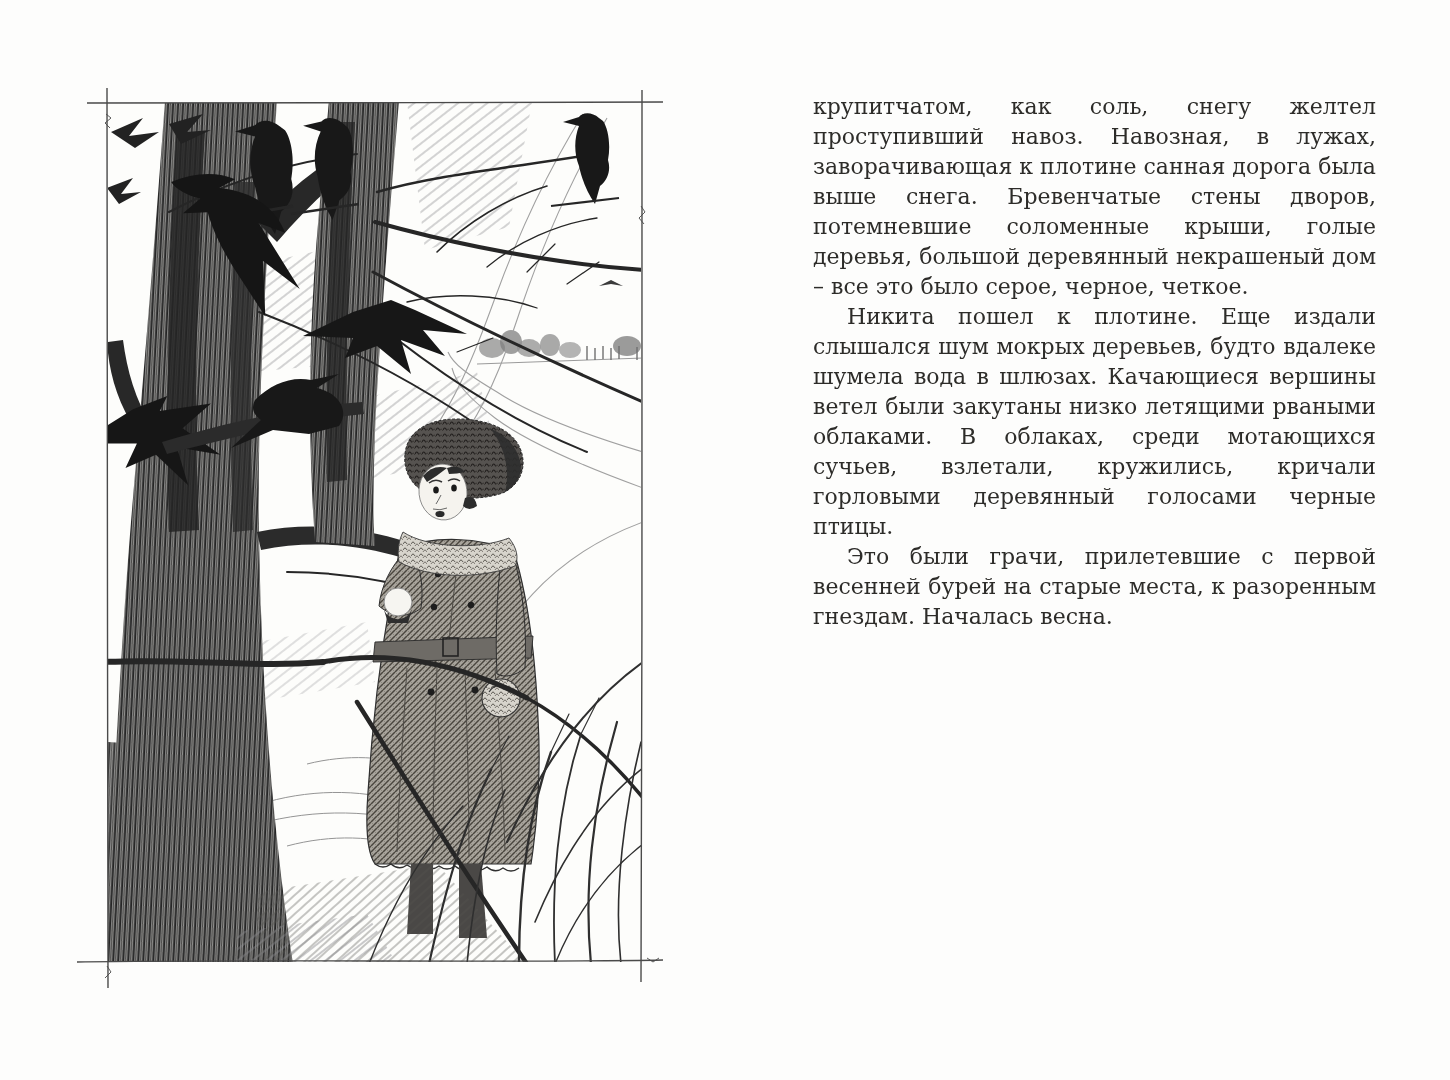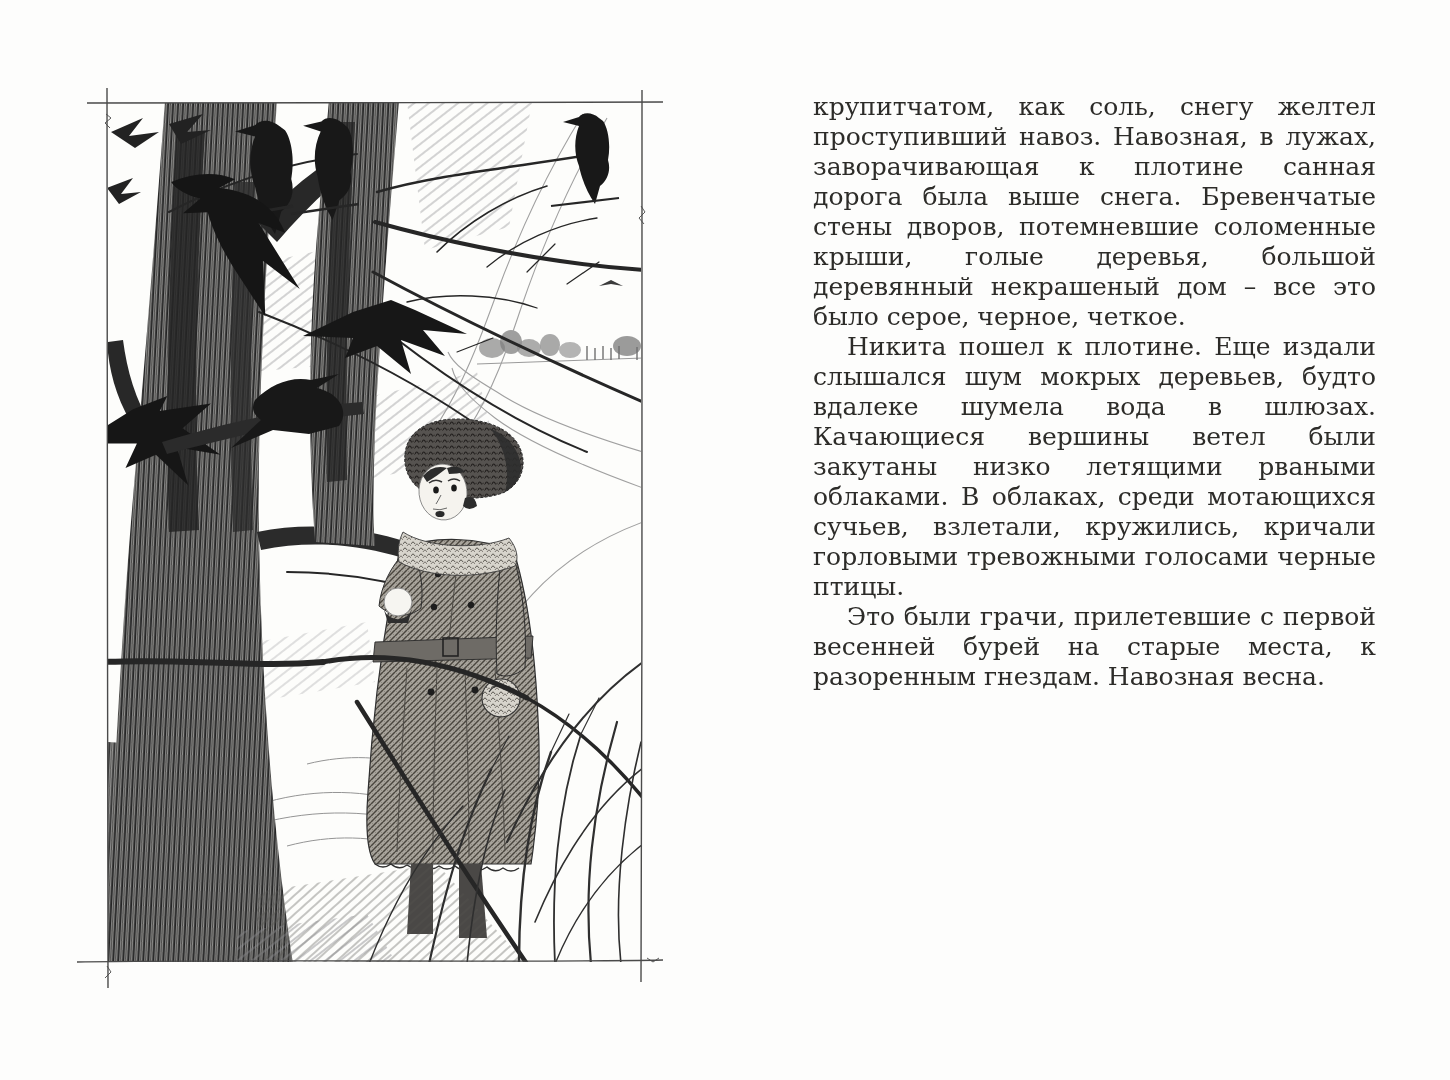--- a/index.html
+++ b/index.html
@@ -16,21 +16,21 @@
     position: absolute; left: 62px; top: 57px;
     width: 625px; height: 950px; margin: 0;
   }
   .illustration svg { width: 100%; height: 100%; display: block; }
 
   
   .text-column {
     position: absolute; left: 813px; top: 92px;
     width: 563px;
     color: #2d2c29;
-    font-size: 25px;
+    font-size: 22px;
     line-height: 30px;
     text-align: justify;
     hyphens: auto; -webkit-hyphens: auto;
   }
   .text-column p { margin: 0; padding: 0; }
   .text-column p.indent { text-indent: 34px; }
 </style>
 </head>
 <body>
 
@@ -280,17 +280,17 @@
           <path d="M 534 104 L 538 110 L 532 116 L 537 122"></path>
           <path d="M 0 864 L 4 870 L -2 876"></path>
           <path d="M 540 856 L 546 860 L 552 856"></path>
         </g>
       </g>
     </svg>
   </figure>
 
   <div class="text-column" lang="ru">
     <p>крупитчатом, как соль, снегу желтел проступивший навоз. Навозная, в лужах, заворачивающая к плотине санная дорога была выше снега. Бревенчатые стены дворов, потемневшие соломенные крыши, голые деревья, большой деревянный некрашеный дом – все это было серое, черное, четкое.</p>
-    <p class="indent">Никита пошел к плотине. Еще издали слышался шум мокрых деревьев, будто вдалеке шумела вода в шлюзах. Качающиеся вершины ветел были закутаны низко летящими рваными облаками. В облаках, среди мотающихся сучьев, взлетали, кружились, кричали горловыми тревожными голосами черные птицы.</p>
-    <p class="indent">Это были грачи, прилетевшие с первой весенней бурей на старые места, к разоренным гнездам. Навозная весна.</p>
+    <p class="indent">Никита пошел к плотине. Еще издали слышался шум мокрых деревьев, будто вдалеке шумела вода в шлюзах. Качающиеся вершины ветел были закутаны низко летящими рваными облаками. В облаках, среди мотающихся сучьев, взлетали, кружились, кричали горловыми деревянный голосами черные птицы.</p>
+    <p class="indent">Это были грачи, прилетевшие с первой весенней бурей на старые места, к разоренным гнездам. Началась весна.</p>
   </div>
 
 </div>
 
 </body></html>

